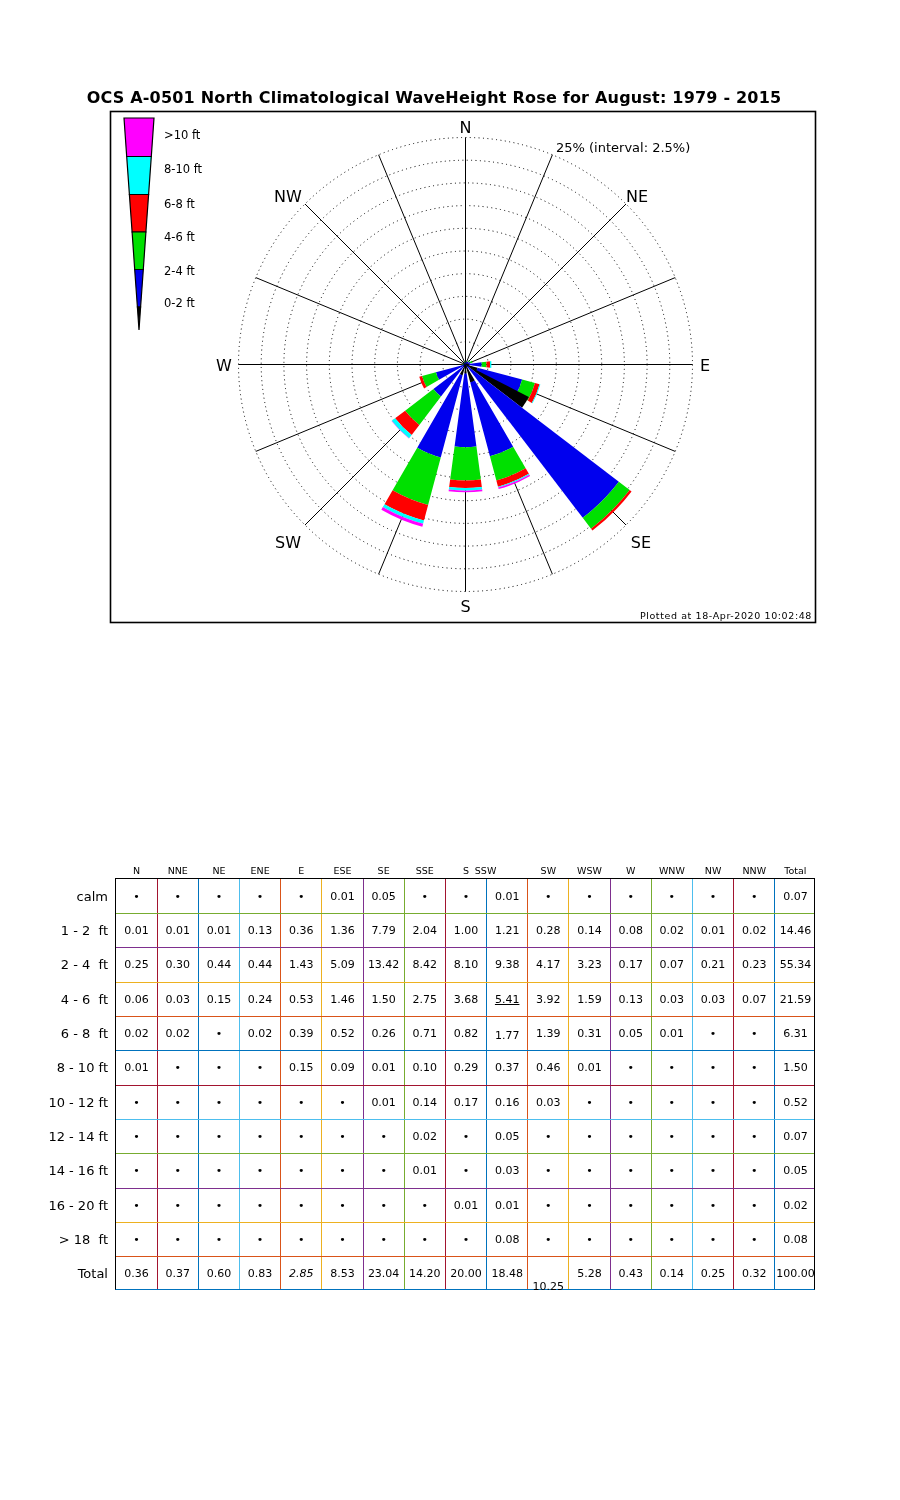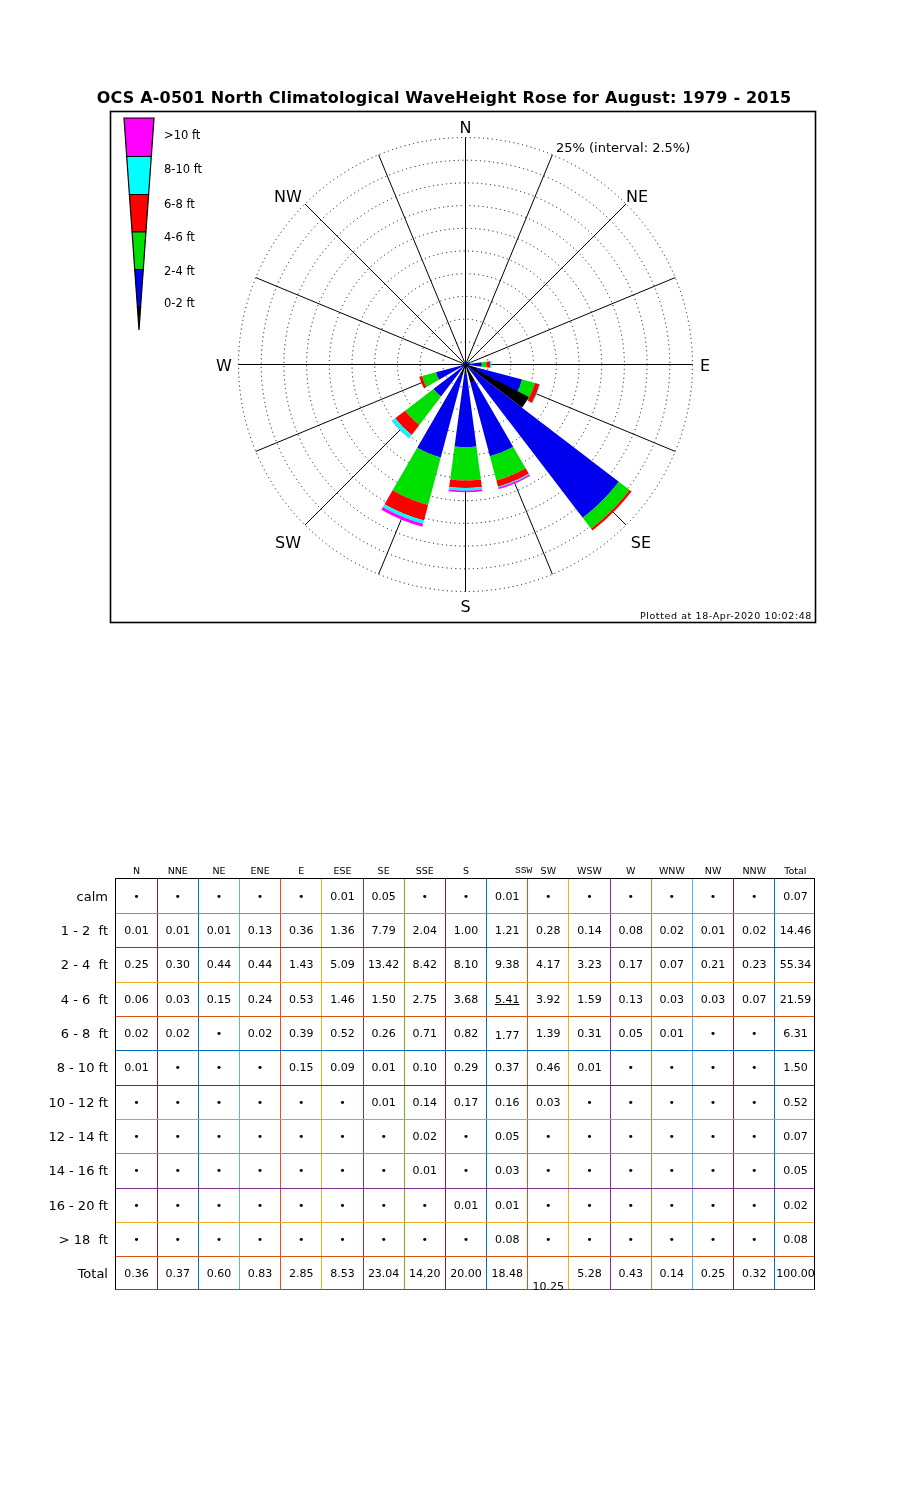--- a/index.html
+++ b/index.html
@@ -1,19 +1,19 @@
 <!DOCTYPE html>
 <html><head>
 <meta charset="utf-8">
 <style>
   html,body{margin:0;padding:0;background:#fff;}
   #page{position:relative;width:900px;height:1500px;background:#fff;overflow:hidden;
         font-family:"DejaVu Sans","Liberation Sans",sans-serif;color:#000;}
   #rose-title{position:absolute;top:88px;left:0;width:868px;text-align:center;
-              font-size:16px;font-weight:bold;letter-spacing:0.2px;z-index:2;padding-left:10px;}
+              font-size:16px;font-weight:bold;letter-spacing:0.2px;z-index:2;}
   #rose-svg{position:absolute;top:0;left:0;z-index:1;}
   #jf-title{position:absolute;top:840px;left:0;width:900px;text-align:center;
             font-size:17.5px;font-weight:bold;z-index:1;}
   #jf-table{position:absolute;left:115px;top:878px;width:700px;height:412px;
             border:1.5px solid #000;box-sizing:border-box;z-index:2;}
   .vline{position:absolute;top:0;width:1px;height:100%;}
   .hline{position:absolute;left:0;height:1px;width:100%;}
   .cell{position:absolute;display:flex;align-items:center;justify-content:center;
         font-size:11px;line-height:1;}
   .colhead{position:absolute;display:flex;align-items:flex-end;justify-content:center;
@@ -187,21 +187,21 @@
       <div class="hline" style="top: 377.167px; background: rgb(217, 83, 25);"></div>
       <div class="colhead" style="left: 0px; top: -19px; width: 41.1765px;">N</div>
       <div class="colhead" style="left: 41.1765px; top: -19px; width: 41.1765px;">NNE</div>
       <div class="colhead" style="left: 82.3529px; top: -19px; width: 41.1765px;">NE</div>
       <div class="colhead" style="left: 123.529px; top: -19px; width: 41.1765px;">ENE</div>
       <div class="colhead" style="left: 164.706px; top: -19px; width: 41.1765px;">E</div>
       <div class="colhead" style="left: 205.882px; top: -19px; width: 41.1765px;">ESE</div>
       <div class="colhead" style="left: 247.059px; top: -19px; width: 41.1765px;">SE</div>
       <div class="colhead" style="left: 288.235px; top: -19px; width: 41.1765px;">SSE</div>
       <div class="colhead" style="left: 329.412px; top: -19px; width: 41.1765px;">S</div>
-      <div class="colhead" style="left: 387px; top: -19px; width: 41.1765px; font-family: Liberation Mono, monospace;">SSW</div>
+      <div class="colhead" style="left: 349px; top: -19px; width: 41.1765px;">SSW</div>
       <div class="colhead" style="left: 411.765px; top: -19px; width: 41.1765px;">SW</div>
       <div class="colhead" style="left: 452.941px; top: -19px; width: 41.1765px;">WSW</div>
       <div class="colhead" style="left: 494.118px; top: -19px; width: 41.1765px;">W</div>
       <div class="colhead" style="left: 535.294px; top: -19px; width: 41.1765px;">WNW</div>
       <div class="colhead" style="left: 576.471px; top: -19px; width: 41.1765px;">NW</div>
       <div class="colhead" style="left: 617.647px; top: -19px; width: 41.1765px;">NNW</div>
       <div class="colhead" style="left: 658.824px; top: -19px; width: 41.1765px;">Total</div>
       <div class="rowlabel" style="top: 0px; height: 34.3333px;">calm</div>
       <div class="rowlabel" style="top: 34.3333px; height: 34.3333px;">1 - 2  ft</div>
       <div class="rowlabel" style="top: 68.6667px; height: 34.3333px;">2 - 4  ft</div>
@@ -398,21 +398,21 @@
       <div class="cell" style="left: 452.941px; top: 343.333px; width: 41.1765px; height: 34.3333px;">•</div>
       <div class="cell" style="left: 494.118px; top: 343.333px; width: 41.1765px; height: 34.3333px;">•</div>
       <div class="cell" style="left: 535.294px; top: 343.333px; width: 41.1765px; height: 34.3333px;">•</div>
       <div class="cell" style="left: 576.471px; top: 343.333px; width: 41.1765px; height: 34.3333px;">•</div>
       <div class="cell" style="left: 617.647px; top: 343.333px; width: 41.1765px; height: 34.3333px;">•</div>
       <div class="cell" style="left: 658.824px; top: 343.333px; width: 41.1765px; height: 34.3333px;">0.08</div>
       <div class="cell" style="left: 0px; top: 377.667px; width: 41.1765px; height: 34.3333px;">0.36</div>
       <div class="cell" style="left: 41.1765px; top: 377.667px; width: 41.1765px; height: 34.3333px;">0.37</div>
       <div class="cell" style="left: 82.3529px; top: 377.667px; width: 41.1765px; height: 34.3333px;">0.60</div>
       <div class="cell" style="left: 123.529px; top: 377.667px; width: 41.1765px; height: 34.3333px;">0.83</div>
-      <div class="cell" style="left: 164.706px; top: 377.667px; width: 41.1765px; height: 34.3333px;">2.85</div>
+      <div class="cell" style="left: 164.706px; top: 377.667px; width: 41.1765px; height: 34.3333px; font-style: italic;">2.85</div>
       <div class="cell" style="left: 205.882px; top: 377.667px; width: 41.1765px; height: 34.3333px;">8.53</div>
       <div class="cell" style="left: 247.059px; top: 377.667px; width: 41.1765px; height: 34.3333px;">23.04</div>
       <div class="cell" style="left: 288.235px; top: 377.667px; width: 41.1765px; height: 34.3333px;">14.20</div>
       <div class="cell" style="left: 329.412px; top: 377.667px; width: 41.1765px; height: 34.3333px;">20.00</div>
       <div class="cell" style="left: 370.588px; top: 377.667px; width: 41.1765px; height: 34.3333px;">18.48</div>
       <div class="cell" style="left: 411.765px; top: 390px; width: 41.1765px; height: 34.3333px;">10.25</div>
       <div class="cell" style="left: 452.941px; top: 377.667px; width: 41.1765px; height: 34.3333px;">5.28</div>
       <div class="cell" style="left: 494.118px; top: 377.667px; width: 41.1765px; height: 34.3333px;">0.43</div>
       <div class="cell" style="left: 535.294px; top: 377.667px; width: 41.1765px; height: 34.3333px;">0.14</div>
       <div class="cell" style="left: 576.471px; top: 377.667px; width: 41.1765px; height: 34.3333px;">0.25</div>

